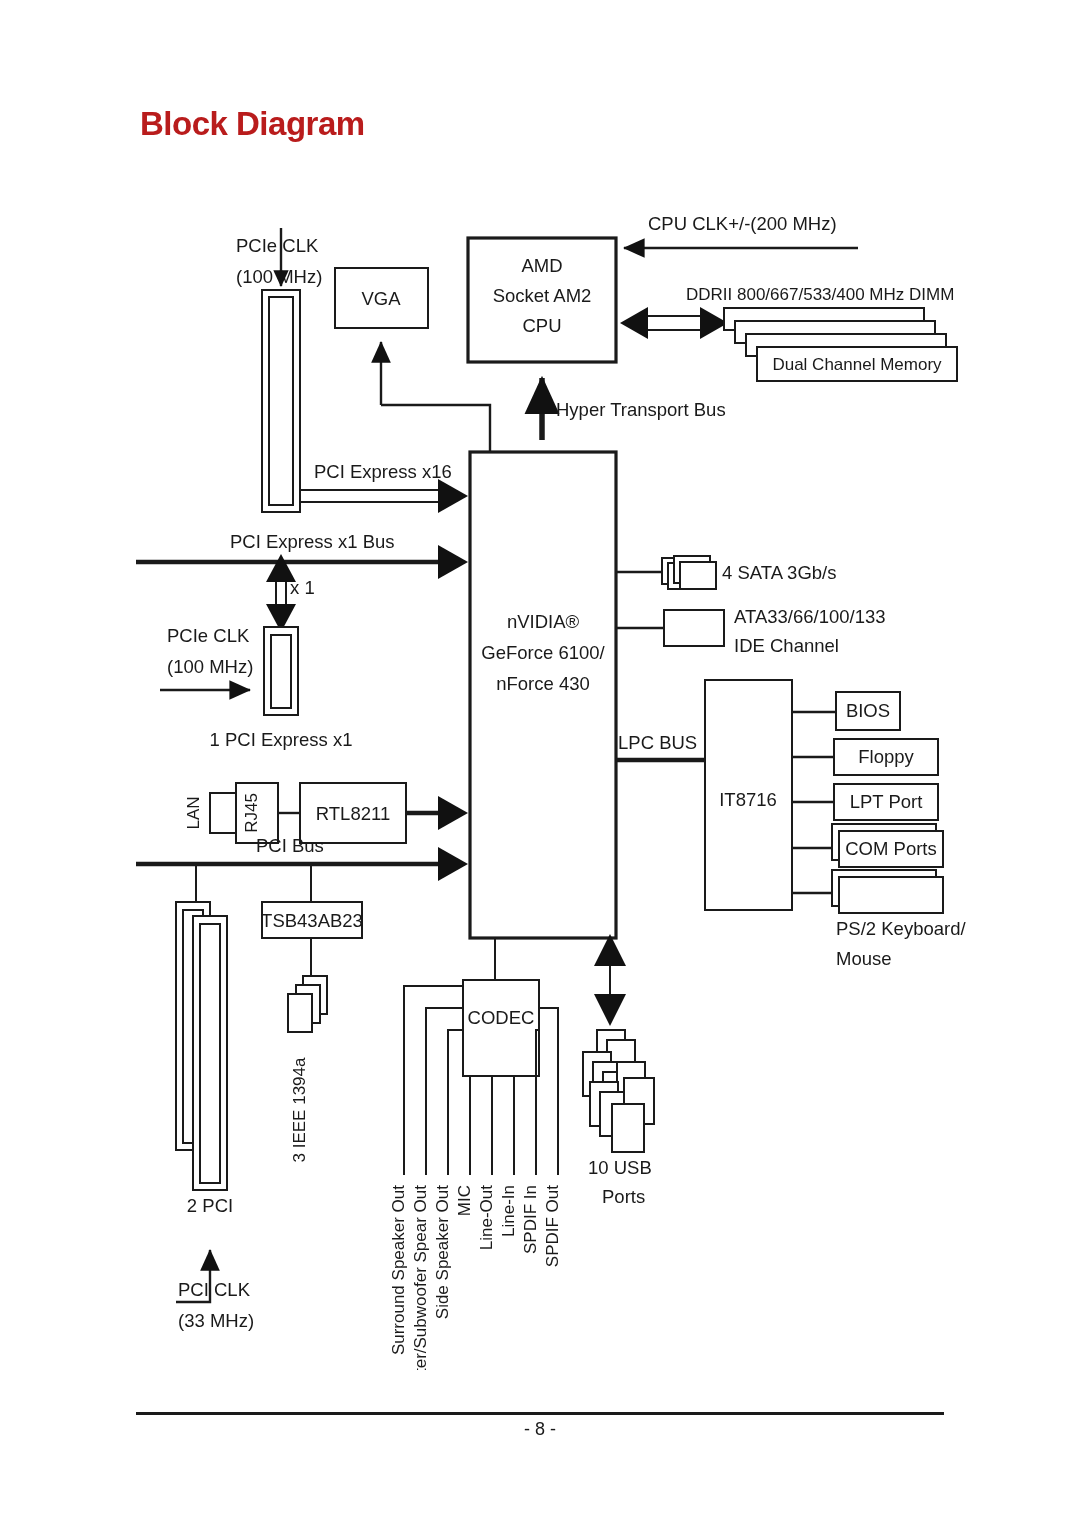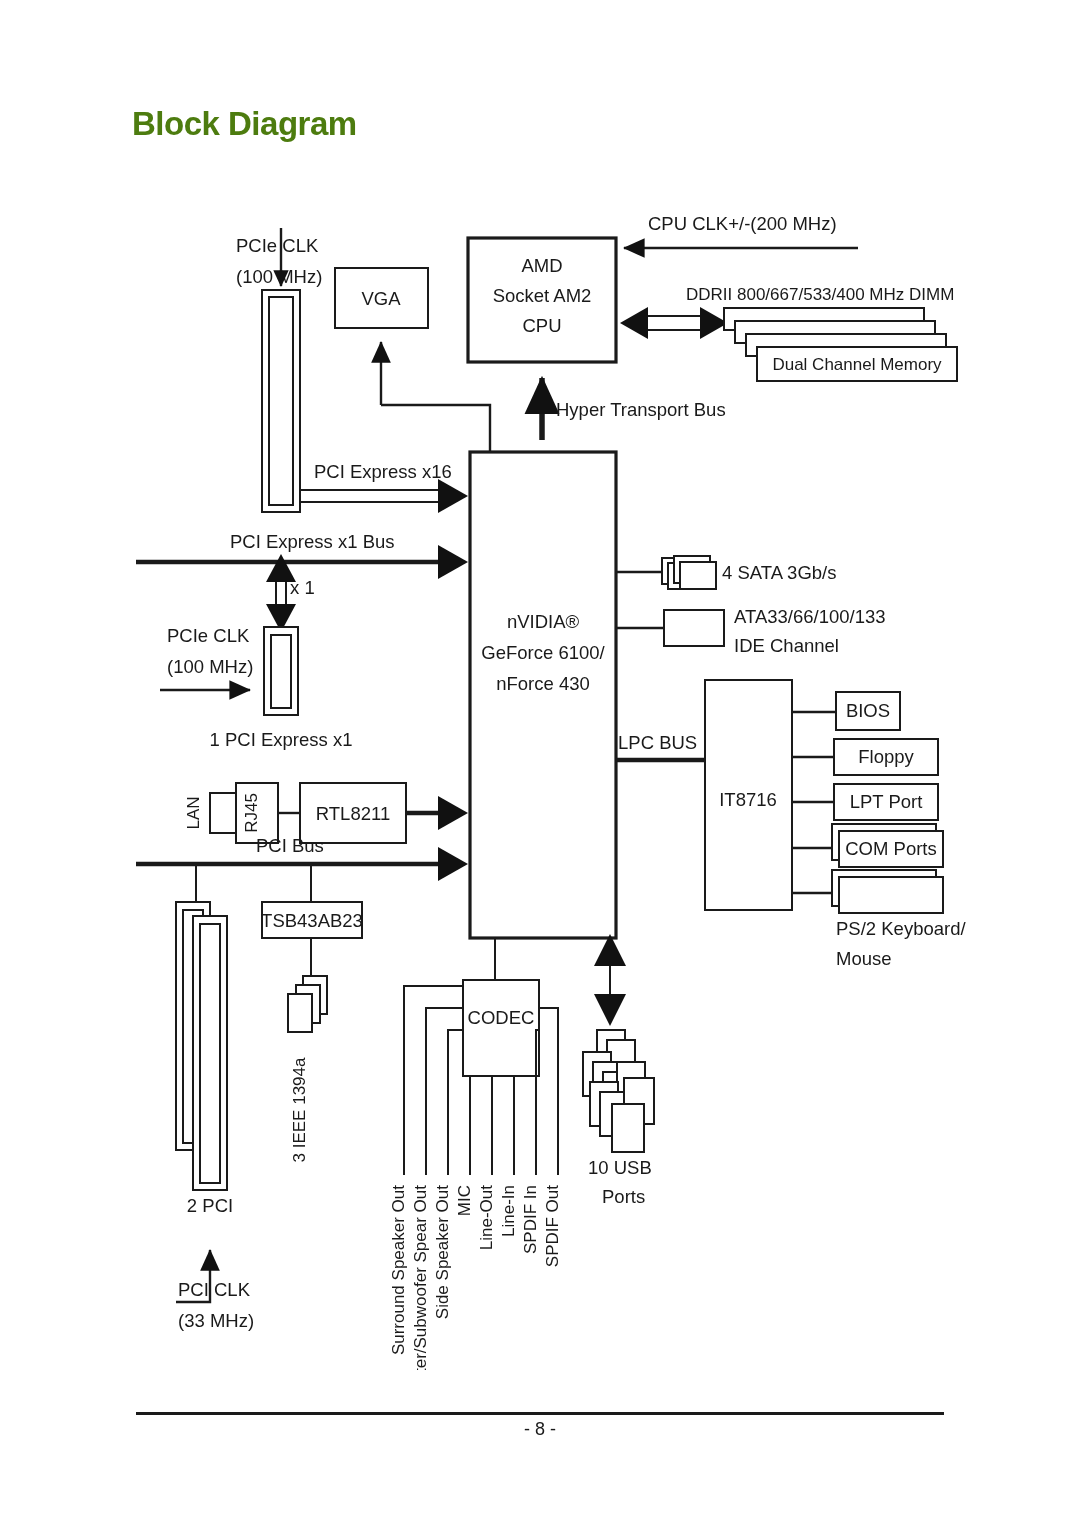--- a/index.html
+++ b/index.html
@@ -17,27 +17,27 @@
     overflow: hidden;
   }
   .page {
     position: absolute;
     left: 0; top: 0;
     width: 1080px;
     height: 1529px;
   }
   #page-title {
     position: absolute;
-    left: 132px;
+    left: 140px;
     top: 105px;
     font-family: "Liberation Sans", sans-serif;
     font-size: 33px;
     font-weight: bold;
     letter-spacing: -0.5px;
-    color: #4d7c0f;
+    color: #b91c1c;
     white-space: nowrap;
   }
   #diagram-area {
     position: absolute;
     left: 0;
     top: 190px;
     width: 1080px;
     height: 1180px;
   }
   svg { display: block; }

